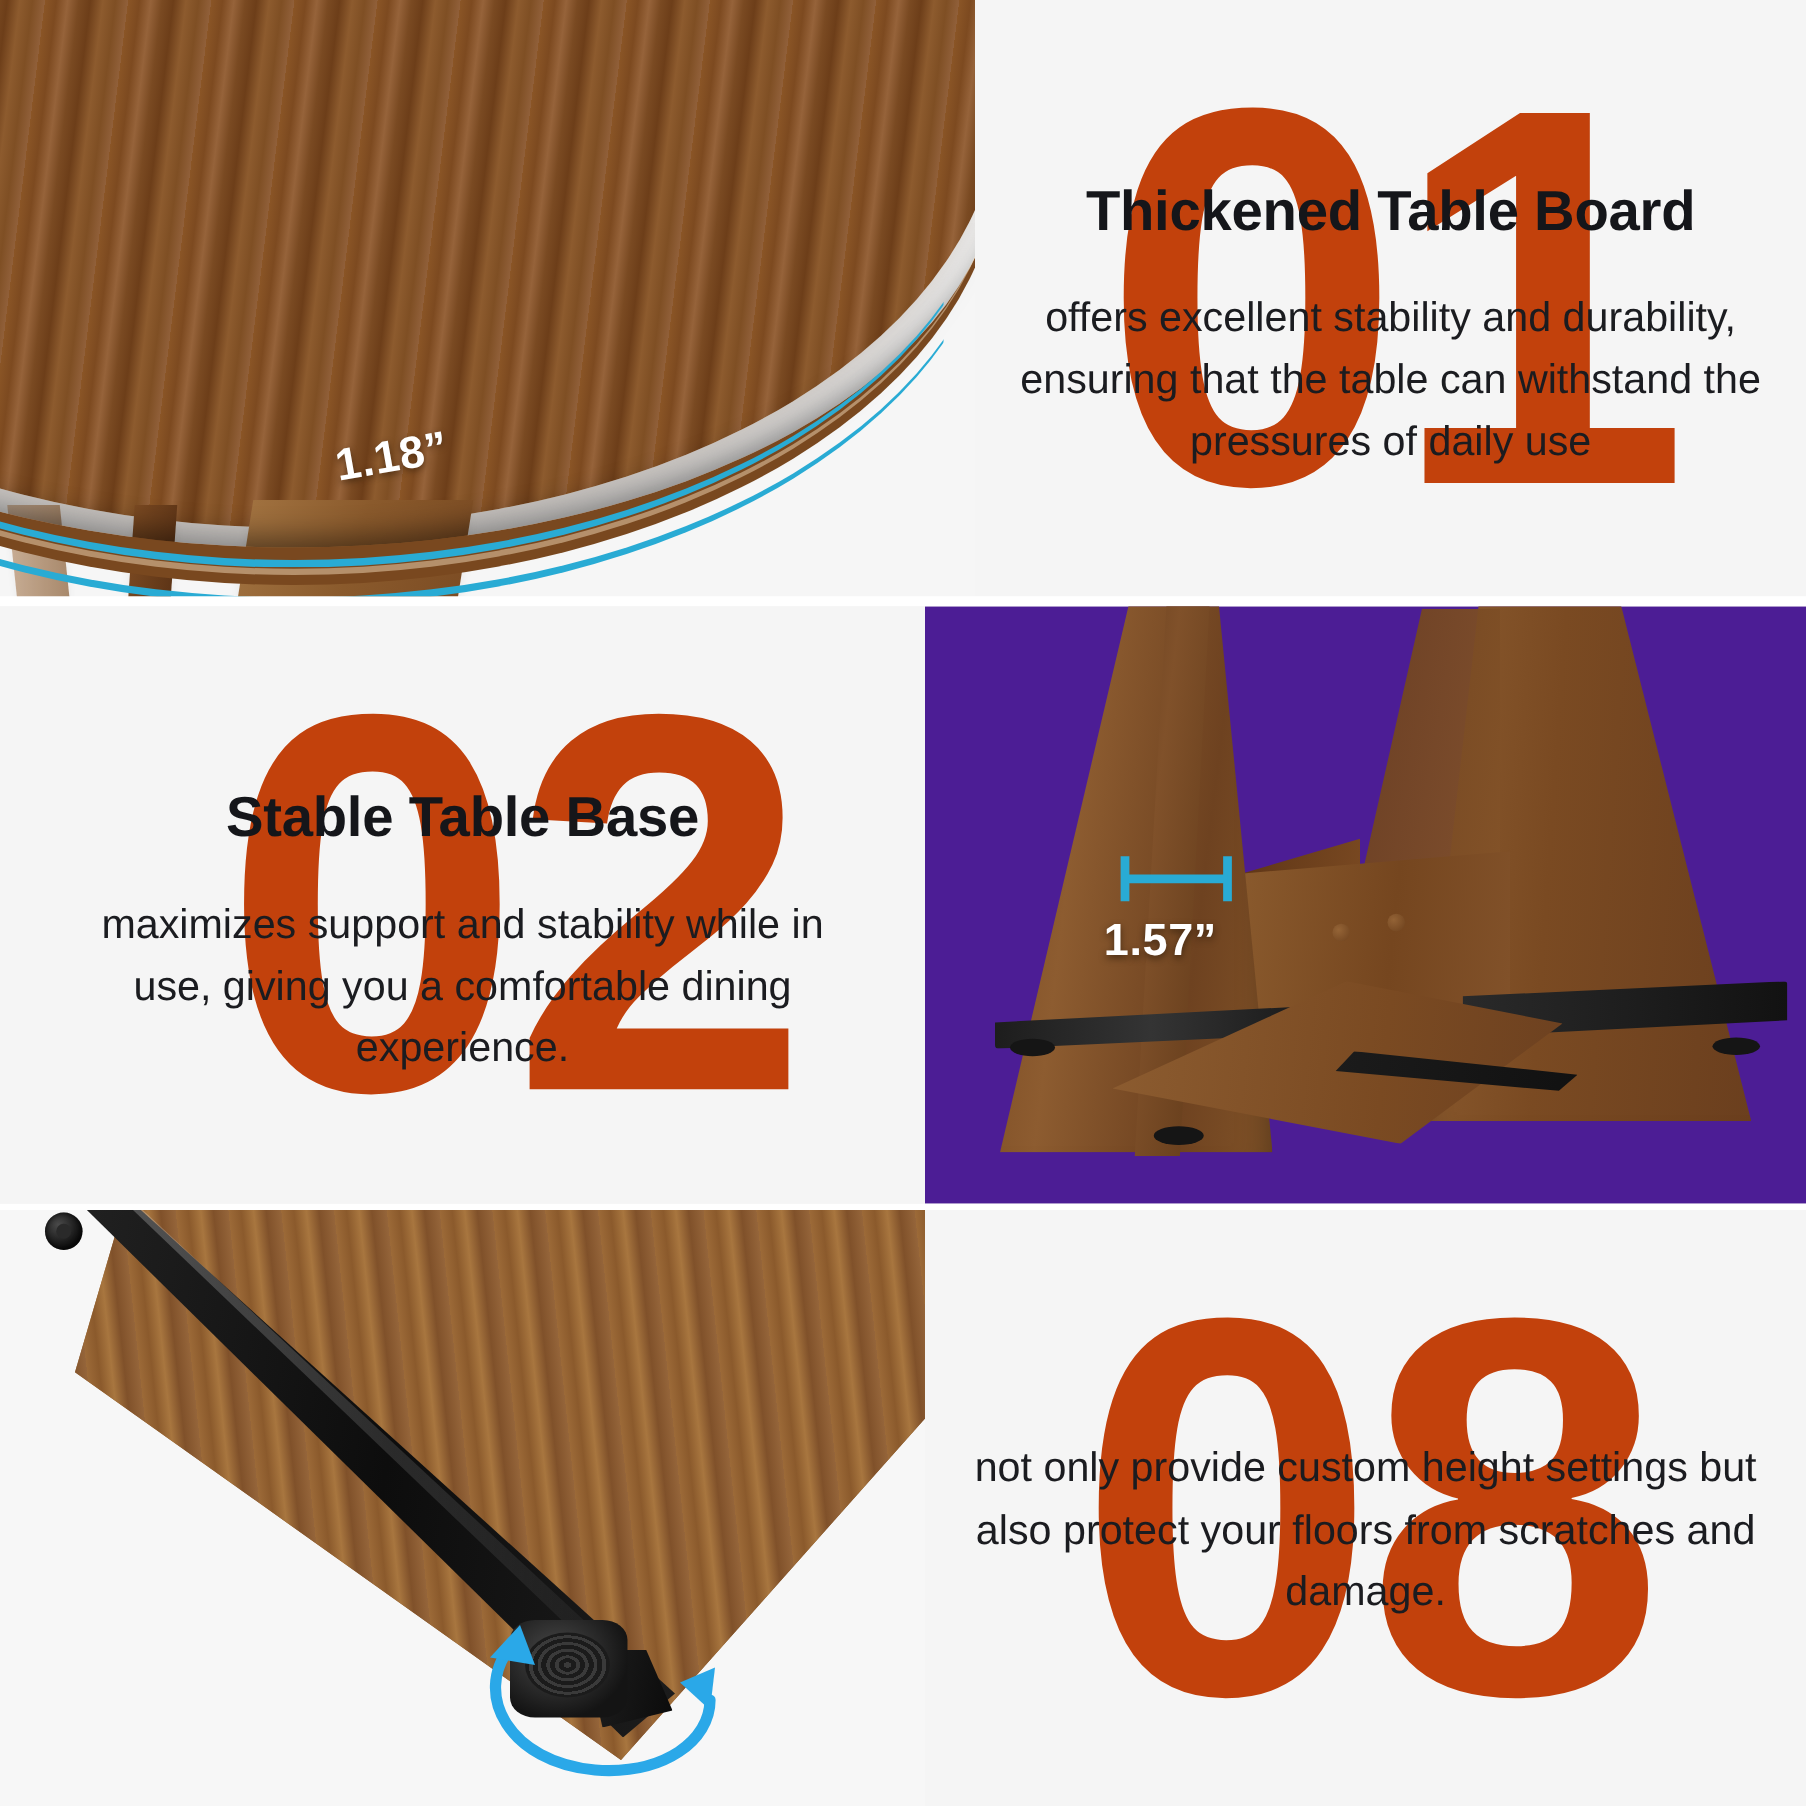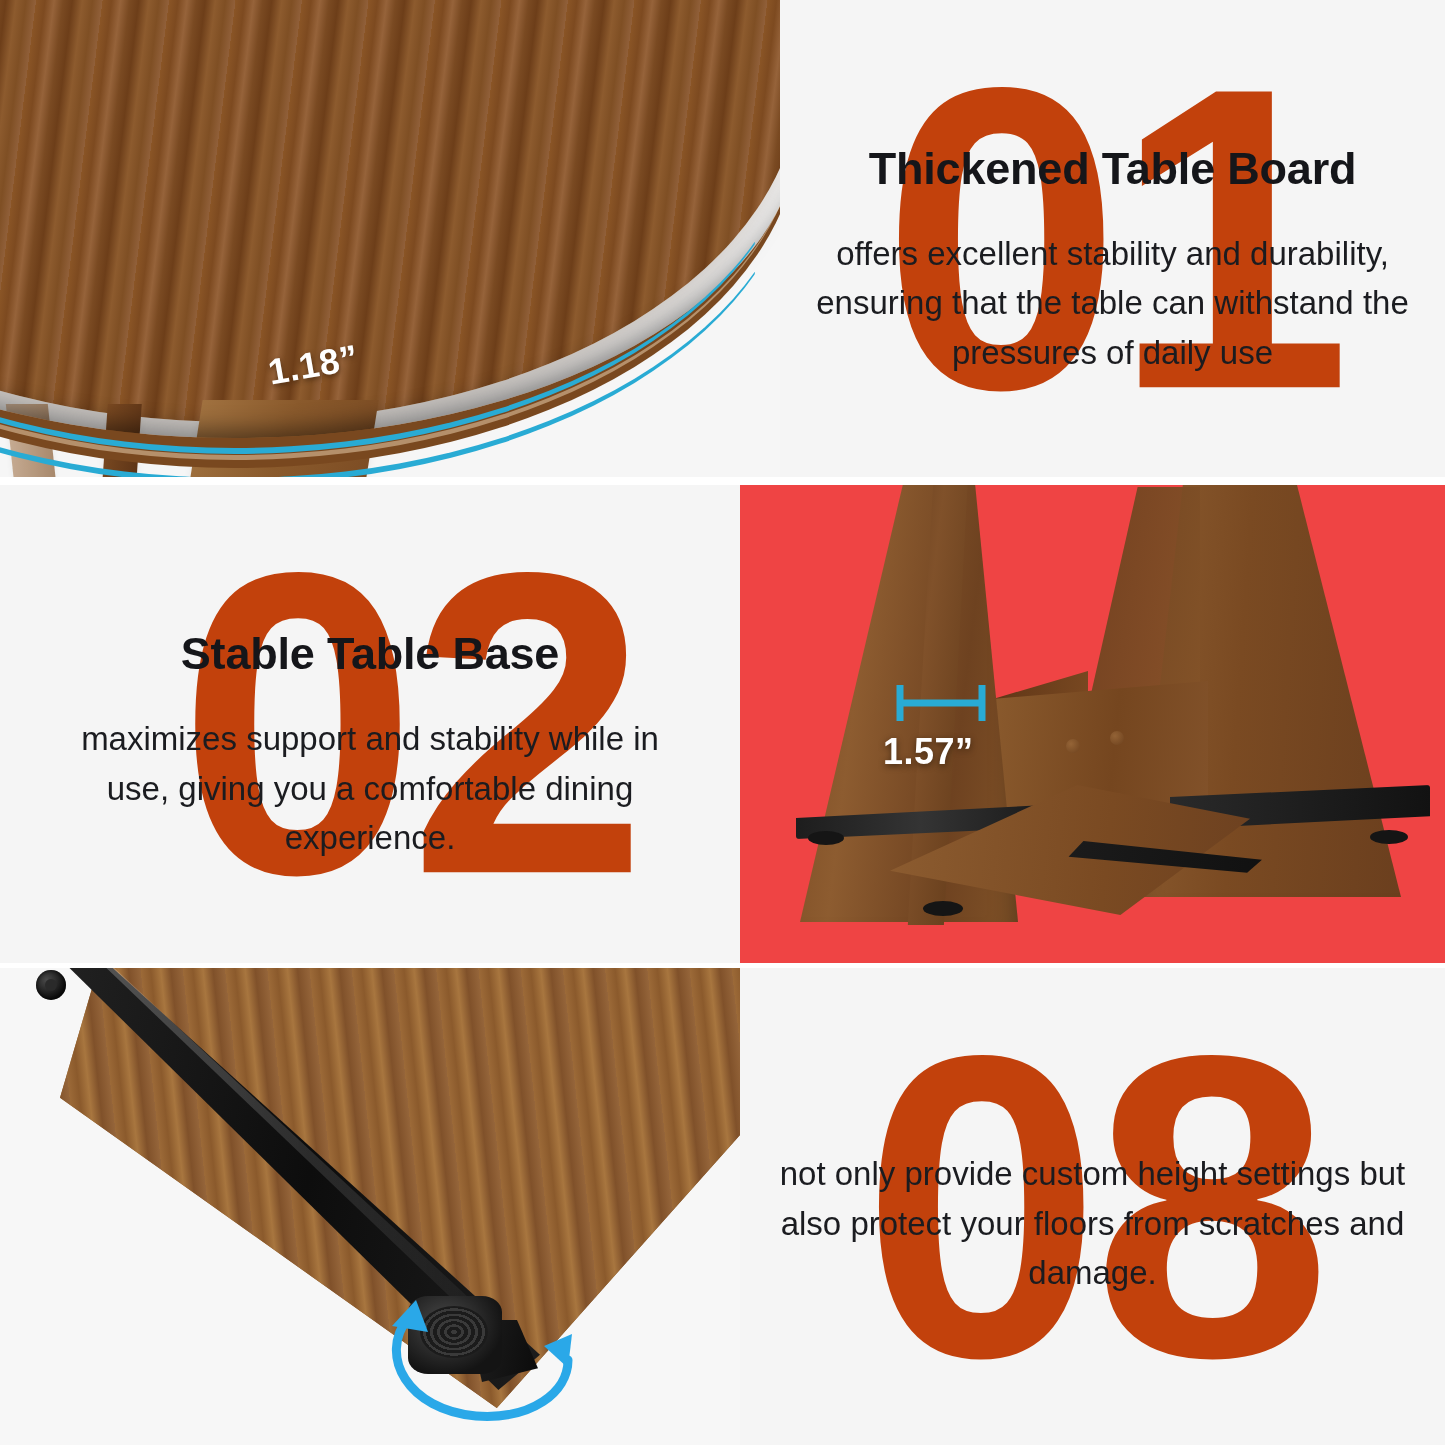--- a/index.html
+++ b/index.html
@@ -127,21 +127,21 @@
         background:linear-gradient(95deg,#8d5c30,#6f4320 55%,#8a5629);
         box-shadow:0 8px 14px -8px rgba(0,0,0,.3); }
   .leg.l1{ left:10px;  top:404px; width:42px;  height:80px; transform:skewX(6deg);
            background:linear-gradient(95deg,#c0a184,#9a7553); opacity:.85; }
   .leg.l2{ left:105px; top:404px; width:34px;  height:80px; transform:skewX(-4deg);
            background:linear-gradient(95deg,#7b4a22,#5d3416); }
   .leg.l3{ left:196px; top:400px; width:176px; height:84px; transform:skewX(-9deg);
            background:linear-gradient(100deg,#a0713f,#8a5a2c 50%,#7d4d24); }
 
   
-  .base-scene{ position:absolute; inset:0; background:#ef4444;text-decoration:underline; }
+  .base-scene{ position:absolute; inset:0; background:#4c1d95;text-decoration:underline; }
   .plank{ position:absolute; }
 
   
   .p2-left{
     left:60px; top:-8px; width:218px; height:445px;
     background:linear-gradient(97deg,#7a4a22 0%,#8d5c30 30%,#6e4220 70%,#815328 100%);
     clip-path:polygon(48% 0%, 80% 0%, 100% 100%, 0% 100%);
     box-shadow:inset -26px 0 28px -26px rgba(0,0,0,.42);
   }
   

